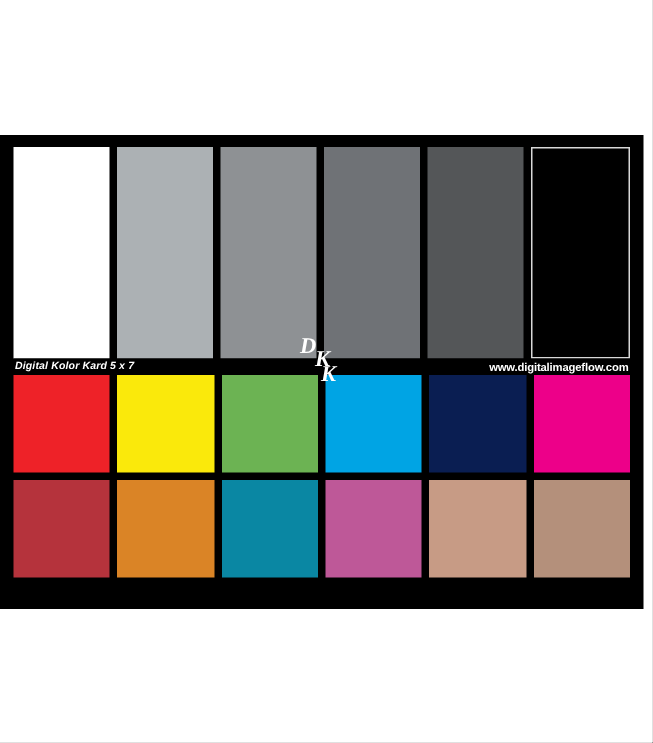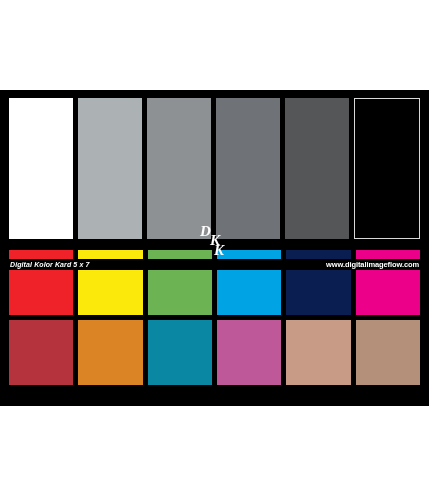--- a/index.html
+++ b/index.html
@@ -73,21 +73,20 @@
   }
 
   
   #label-strip {
     position: absolute;
     left: 9px;
     top: 149px;
     width: 411px;
     height: 11px;
     background: #000000;
-    margin-top: 20px;
   }
   #label-left {
     position: absolute;
     left: 1px;
     top: 0px;
     color: #ffffff;
     font-size: 7px;
     font-weight: bold;
     font-style: italic;
     font-family: "Liberation Sans", sans-serif;

